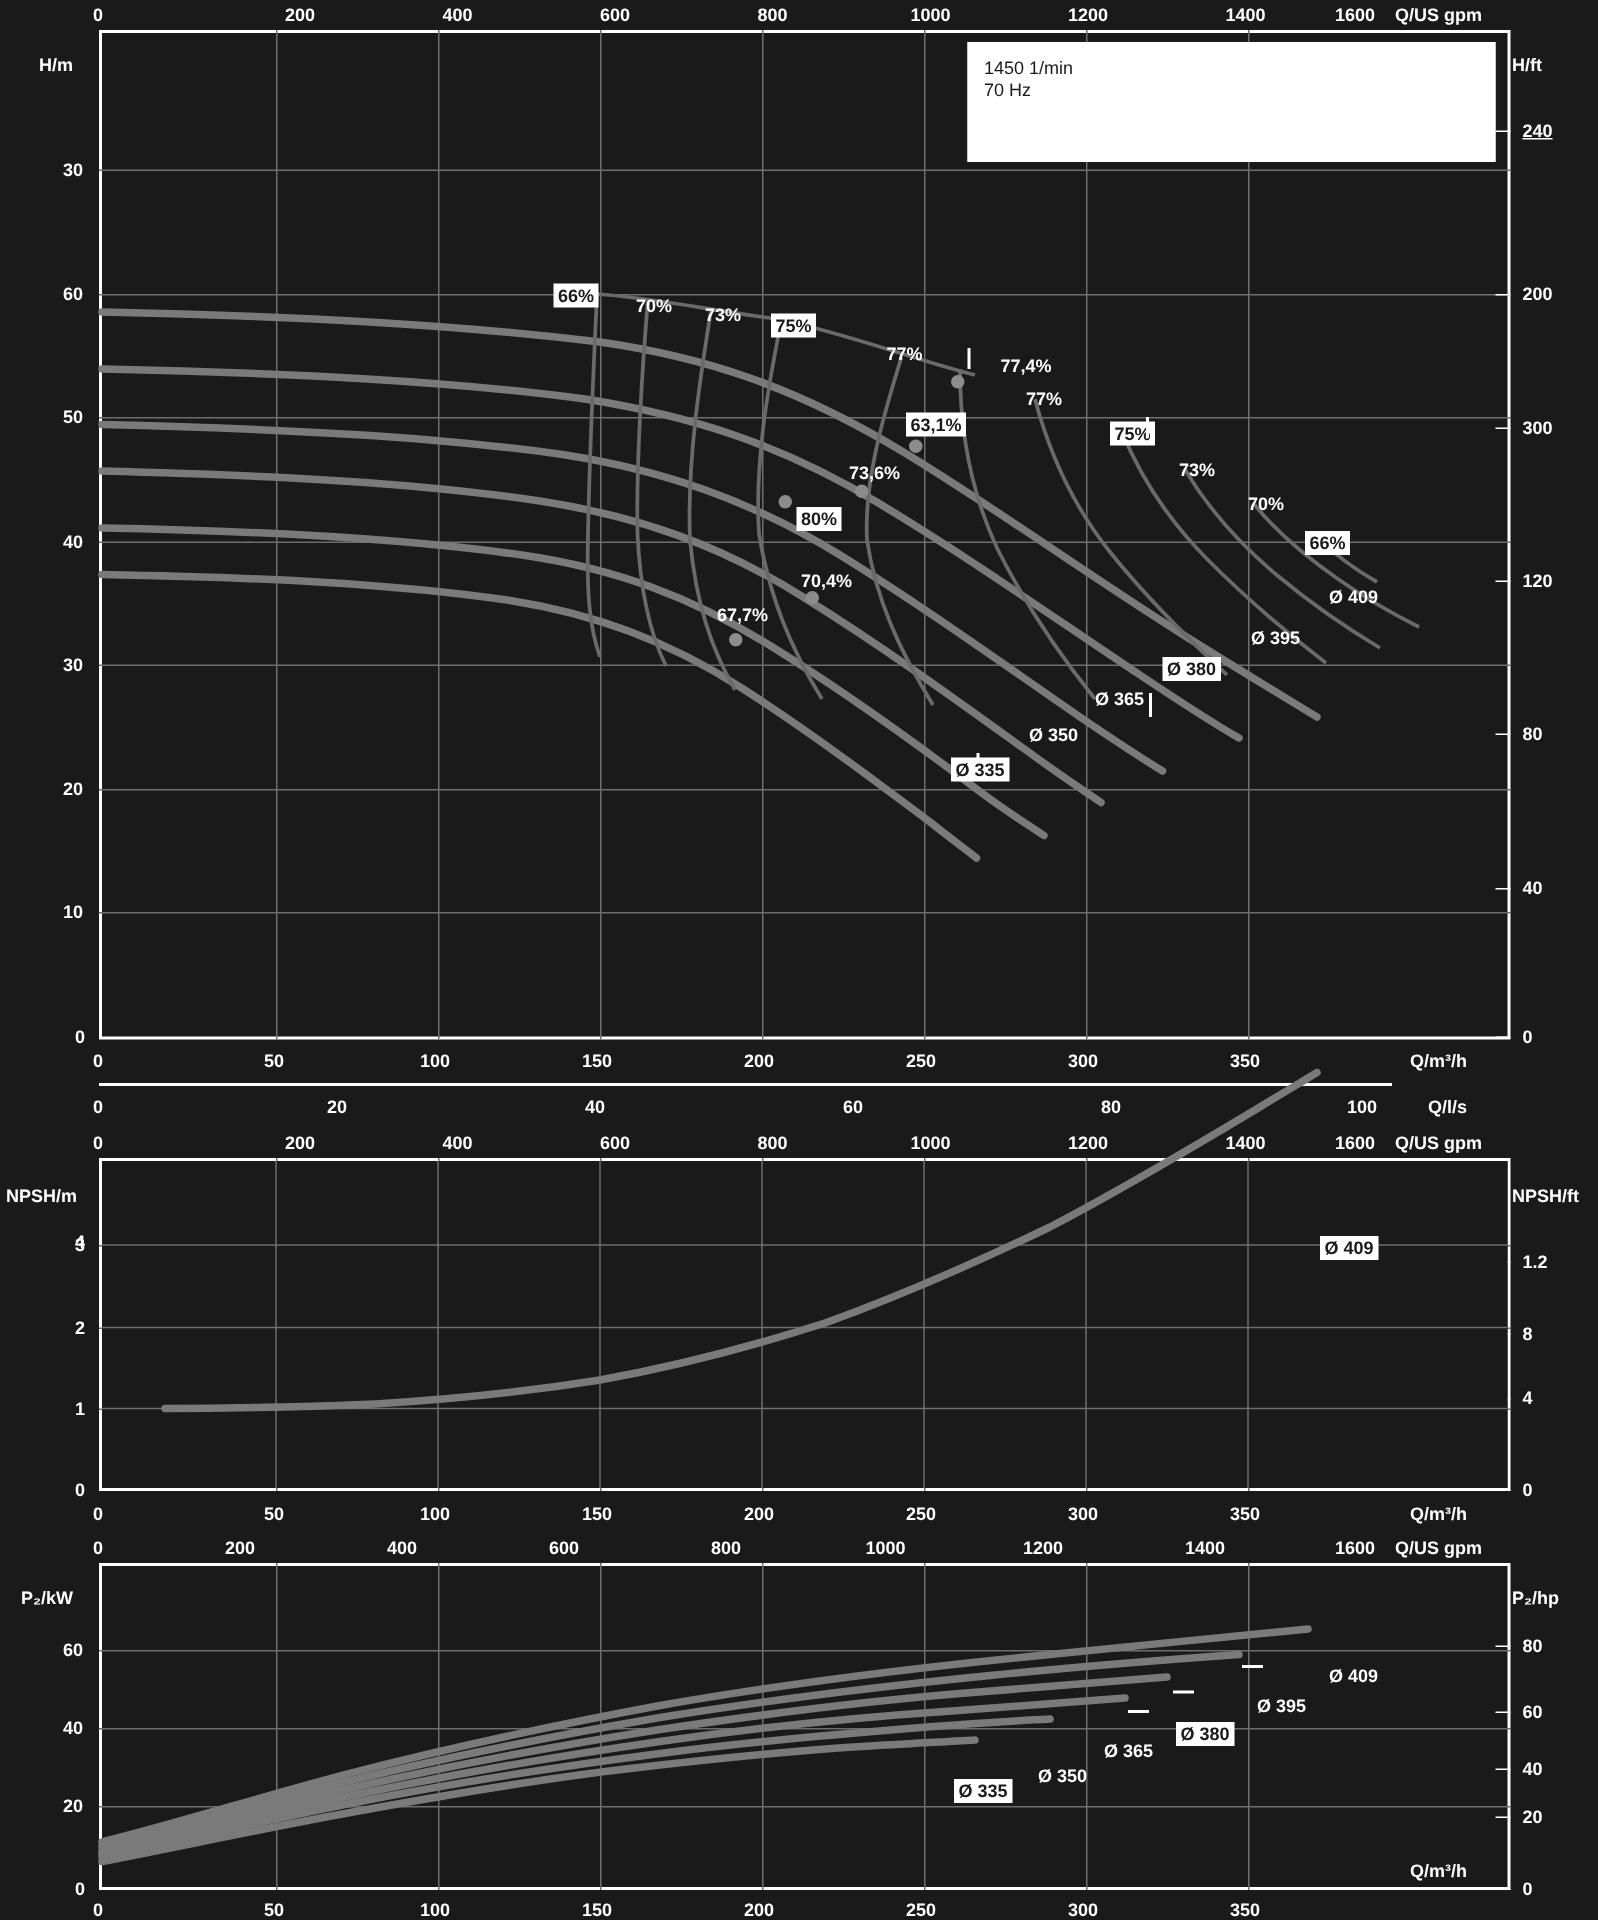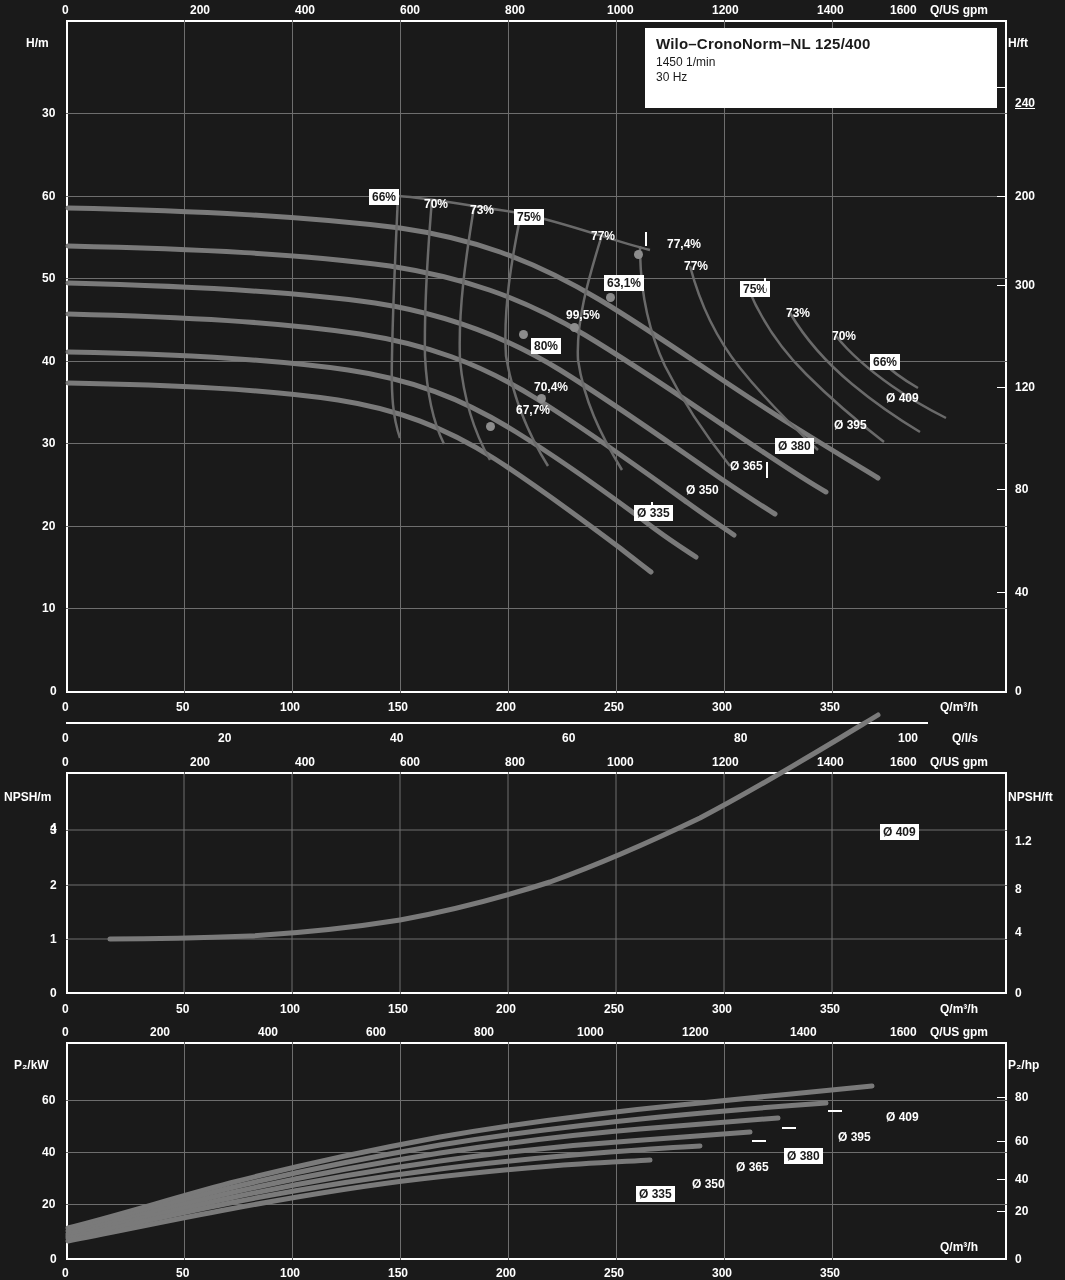--- a/index.html
+++ b/index.html
@@ -65,34 +65,33 @@
   <div class="tick" style="left:42px;top:189px;">60</div>
   <div class="tick" style="left:42px;top:106px;">30</div>
 
   <div class="axlabel" style="left:1008px;top:36px;">H/ft</div>
   <div class="tick" style="left:1015px;top:684px;">0</div>
   <div class="tick" style="left:1015px;top:585px;">40</div>
   <div class="tick" style="left:1015px;top:482px;">80</div>
   <div class="tick" style="left:1015px;top:380px;">120</div>
   <div class="tick" style="left:1015px;top:278px;">300</div>
   <div class="tick" style="left:1015px;top:189px;">200</div>
-  <div class="tick" style="left:1015px;top:96px;text-decoration:underline;">240</div>
+  <div class="tick" style="left:1015px;top:80px;text-decoration:underline;">240</div>
 
   <div class="grid-line hmaj" style="left:997px;top:691px;width:10px;background:#ffffff;"></div>
   <div class="grid-line hmaj" style="left:997px;top:592px;width:10px;background:#ffffff;"></div>
   <div class="grid-line hmaj" style="left:997px;top:489px;width:10px;background:#ffffff;"></div>
   <div class="grid-line hmaj" style="left:997px;top:387px;width:10px;background:#ffffff;"></div>
   <div class="grid-line hmaj" style="left:997px;top:285px;width:10px;background:#ffffff;"></div>
   <div class="grid-line hmaj" style="left:997px;top:196px;width:10px;background:#ffffff;"></div>
   <div class="grid-line hmaj" style="left:997px;top:87px;width:10px;background:#ffffff;"></div>
 
   <div class="titlebox" style="left:645px;top:28px;width:352px;height:80px;">
-    <div class="t1">Wilo–CronoNorm–NL 125/400</div>
     <div class="t2">1450 1/min</div>
-    <div class="t3">30 Hz</div>
+    <div class="t3">70 Hz</div>
   </div>
 
   <svg class="curve" width="1065" height="1280">
     <g fill="none" stroke="#7a7a7a" stroke-width="5" stroke-linecap="round">
       <path d="M68,208 C200,211 300,216 400,228 C470,238 530,258 600,300 C660,336 720,380 790,424 C830,449 855,464 878,478"></path>
       <path d="M68,246 C200,249 300,254 390,266 C460,277 520,296 585,335 C645,371 700,410 760,450 C790,470 810,483 826,492"></path>
       <path d="M68,283 C190,286 290,291 375,303 C440,313 500,333 560,370 C615,404 665,440 720,478 C745,495 762,506 775,514"></path>
       <path d="M68,314 C185,317 280,322 360,334 C425,344 480,363 537,399 C590,432 638,467 688,503 C710,519 724,528 734,535"></path>
       <path d="M68,352 C180,354 270,359 348,370 C410,379 462,398 516,432 C566,463 610,495 655,529 C674,543 687,551 696,557"></path>
       <path d="M68,383 C175,385 262,389 338,400 C396,409 445,427 495,459 C540,488 580,518 620,548 C635,560 645,567 651,572"></path>
@@ -122,24 +121,24 @@
   <div class="lbl" style="left:470px;top:203px;">73%</div>
   <div class="lbl boxed" style="left:514px;top:209px;">75%</div>
   <div class="lbl" style="left:591px;top:229px;">77%</div>
   <div class="lbl" style="left:667px;top:237px;">77,4%</div>
   <div class="lbl" style="left:684px;top:259px;">77%</div>
   <div class="lbl boxed" style="left:740px;top:281px;">75%</div>
   <div class="lbl" style="left:786px;top:306px;">73%</div>
   <div class="lbl" style="left:832px;top:329px;">70%</div>
   <div class="lbl boxed" style="left:870px;top:354px;">66%</div>
   <div class="lbl boxed" style="left:604px;top:275px;">63,1%</div>
-  <div class="lbl" style="left:566px;top:308px;">99,5%</div>
+  <div class="lbl" style="left:566px;top:308px;">73,6%</div>
   <div class="lbl boxed" style="left:531px;top:338px;">80%</div>
   <div class="lbl" style="left:534px;top:380px;text-align:right;">70,4%</div>
-  <div class="lbl" style="left:478px;top:403px;margin-left:38px;">67,7%</div>
+  <div class="lbl" style="left:478px;top:403px;">67,7%</div>
 
   <div class="dot" style="left:634px;top:250px;"></div>
   <div class="dot" style="left:606px;top:293px;"></div>
   <div class="dot" style="left:570px;top:323px;"></div>
   <div class="dot" style="left:519px;top:330px;"></div>
   <div class="dot" style="left:537px;top:394px;"></div>
   <div class="dot" style="left:486px;top:422px;"></div>
 
   <div class="vline" style="left:645px;top:232px;height:14px;"></div>
   <div class="vline" style="left:764px;top:278px;height:14px;"></div>

